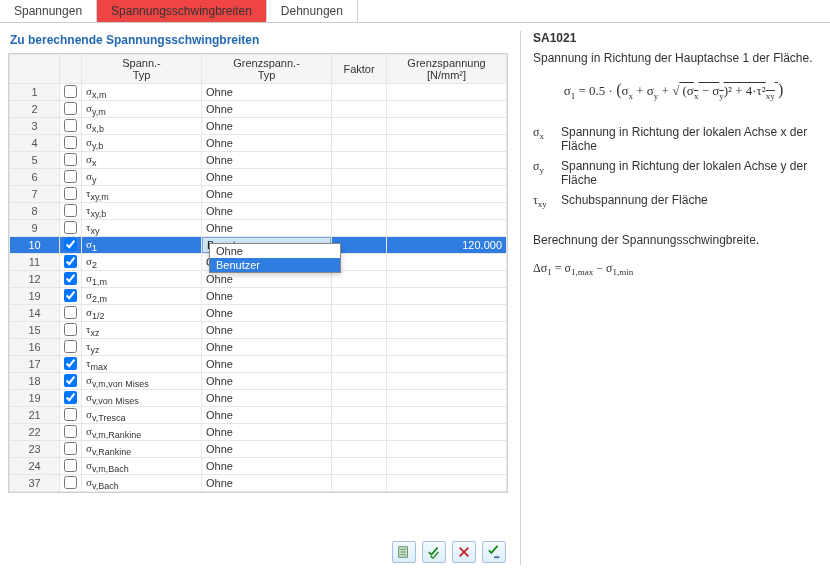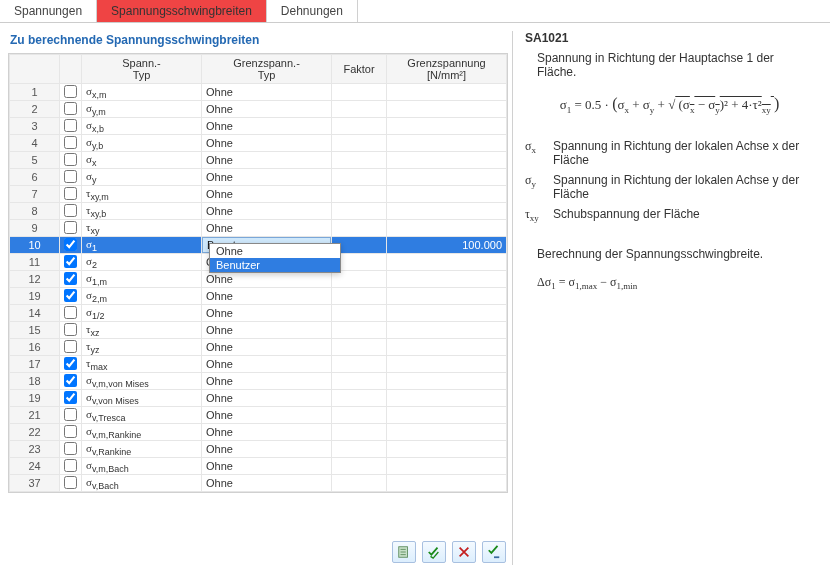--- a/index.html
+++ b/index.html
@@ -2,21 +2,21 @@
 <html><head>
 <meta charset="utf-8">
 <style>
   html, body { margin:0; padding:0; font-family: "Segoe UI", Arial, sans-serif; font-size:12px; color:#333; background:#fff; }
   .root { width:830px; height:573px; box-sizing:border-box; display:flex; flex-direction:column; }
   .tabstrip { display:flex; border-bottom:1px solid #ccc; background:#fff; }
   .tabstrip .tab { padding:4px 14px 4px 14px; cursor:pointer; font-size:12px; color:#444; background:#ebebeb; border-right:1px solid #d0d0d0; }
   .tabstrip .tab.active { background:#ef4444; color:#333; }
   .tabstrip .tab:not(.active) { background:#fff; }
   .tabstrip .tab.plain { background:#fff; }
-  .content { flex:1; display:flex; gap:4px; padding:8px 8px 8px 0; box-sizing:border-box; }
+  .content { flex:1; display:flex; gap:12px; padding:8px 8px 8px 0; box-sizing:border-box; }
   .left { flex:0 0 500px; display:flex; flex-direction:column; margin-left:8px; }
   .section-title { color:#2469b3; font-weight:bold; margin:2px 0 6px 2px; }
   .gridwrap { border:1px solid #d0d0d0; position:relative; }
   table { border-collapse:collapse; width:100%; table-layout:fixed; }
   th, td { border:1px solid #e6e6e6; padding:0 4px; height:16px; font-size:11px; background:#fff; white-space:nowrap; overflow:hidden; text-overflow:ellipsis; }
   thead th { background:#f5f5f5; font-weight:normal; text-align:center; line-height:1.1; padding:2px 2px; }
   col.rownum { width:50px; } col.chk { width:22px; } col.stype { width:120px; } col.gtype { width:130px; } col.faktor { width:55px; } col.gspan { width:120px; }
   td.rownum { text-align:center; background:#f5f5f5; color:#555; }
   td.chk { text-align:center; }
   td.chk input { margin:0; }
@@ -30,21 +30,21 @@
   .combo .caret { width:14px; text-align:center; color:#333; }
   
   .dd { position:absolute; left:200px; top:189px; width:130px; border:1px solid #888; background:#fff; box-shadow:0 2px 6px rgba(0,0,0,.2); z-index:10; }
   .dd .opt { padding:1px 6px; font-size:11px; cursor:pointer; }
   .dd .opt.sel { background:#2f7de1; color:#fff; }
   .toolbar { margin-top:auto; display:flex; justify-content:flex-end; gap:6px; padding:6px 2px 2px 2px; }
   .tbtn { width:22px; height:20px; border:1px solid #a8c0e0; border-radius:2px; background:linear-gradient(#f4faff,#dceefd); display:flex; align-items:center; justify-content:center; cursor:pointer; }
   .tbtn svg { width:14px; height:14px; }
   .right { flex:1; border-left:1px solid #d0d0d0; padding:0 8px 0 12px; box-sizing:border-box; font-size:12px; }
   .right h4 { font-size:12px; font-weight:bold; margin:0 0 6px 0; }
-  .right p { margin:0 0 14px 12px; }
+  .right p { margin:0 0 14px 0; }
   .formula { text-align:center; font-family: "Cambria Math", "Times New Roman", serif; font-size:13px; margin:16px 0 24px 0; }
   .defs { display:grid; grid-template-columns:28px 1fr; row-gap:6px; margin-bottom:24px; font-size:12px; }
   .defs .sym { font-family: "Cambria Math","Times New Roman",serif; }
   sub { font-size:9px; }
 </style>
 </head>
 <body>
 
 <div class="root">
   <div class="tabstrip">
@@ -156,21 +156,21 @@
                 <td class="rownum">10</td>
                 <td class="chk"><input type="checkbox" checked="" style=""></td>
                 <td class="stype"><span style="font-family:'Cambria Math','Times New Roman',serif">σ</span><sub>1</sub></td>
                 <td class="gtype">
                   <div class="combo">
                     <span>Benutzer</span>
                     <span class="caret">▾</span>
                   </div>
                 </td>
                 <td class="faktor"></td>
-                <td class="gspan">100.000</td>
+                <td class="gspan">120.000</td>
               </tr>
               <tr>
                 <td class="rownum">11</td>
                 <td class="chk"><input type="checkbox" checked="" style=""></td>
                 <td class="stype"><span style="font-family:'Cambria Math','Times New Roman',serif">σ</span><sub>2</sub></td>
                 <td class="gtype">Ohne</td>
                 <td class="faktor"></td>
                 <td class="gspan"></td>
               </tr>
               <tr>

